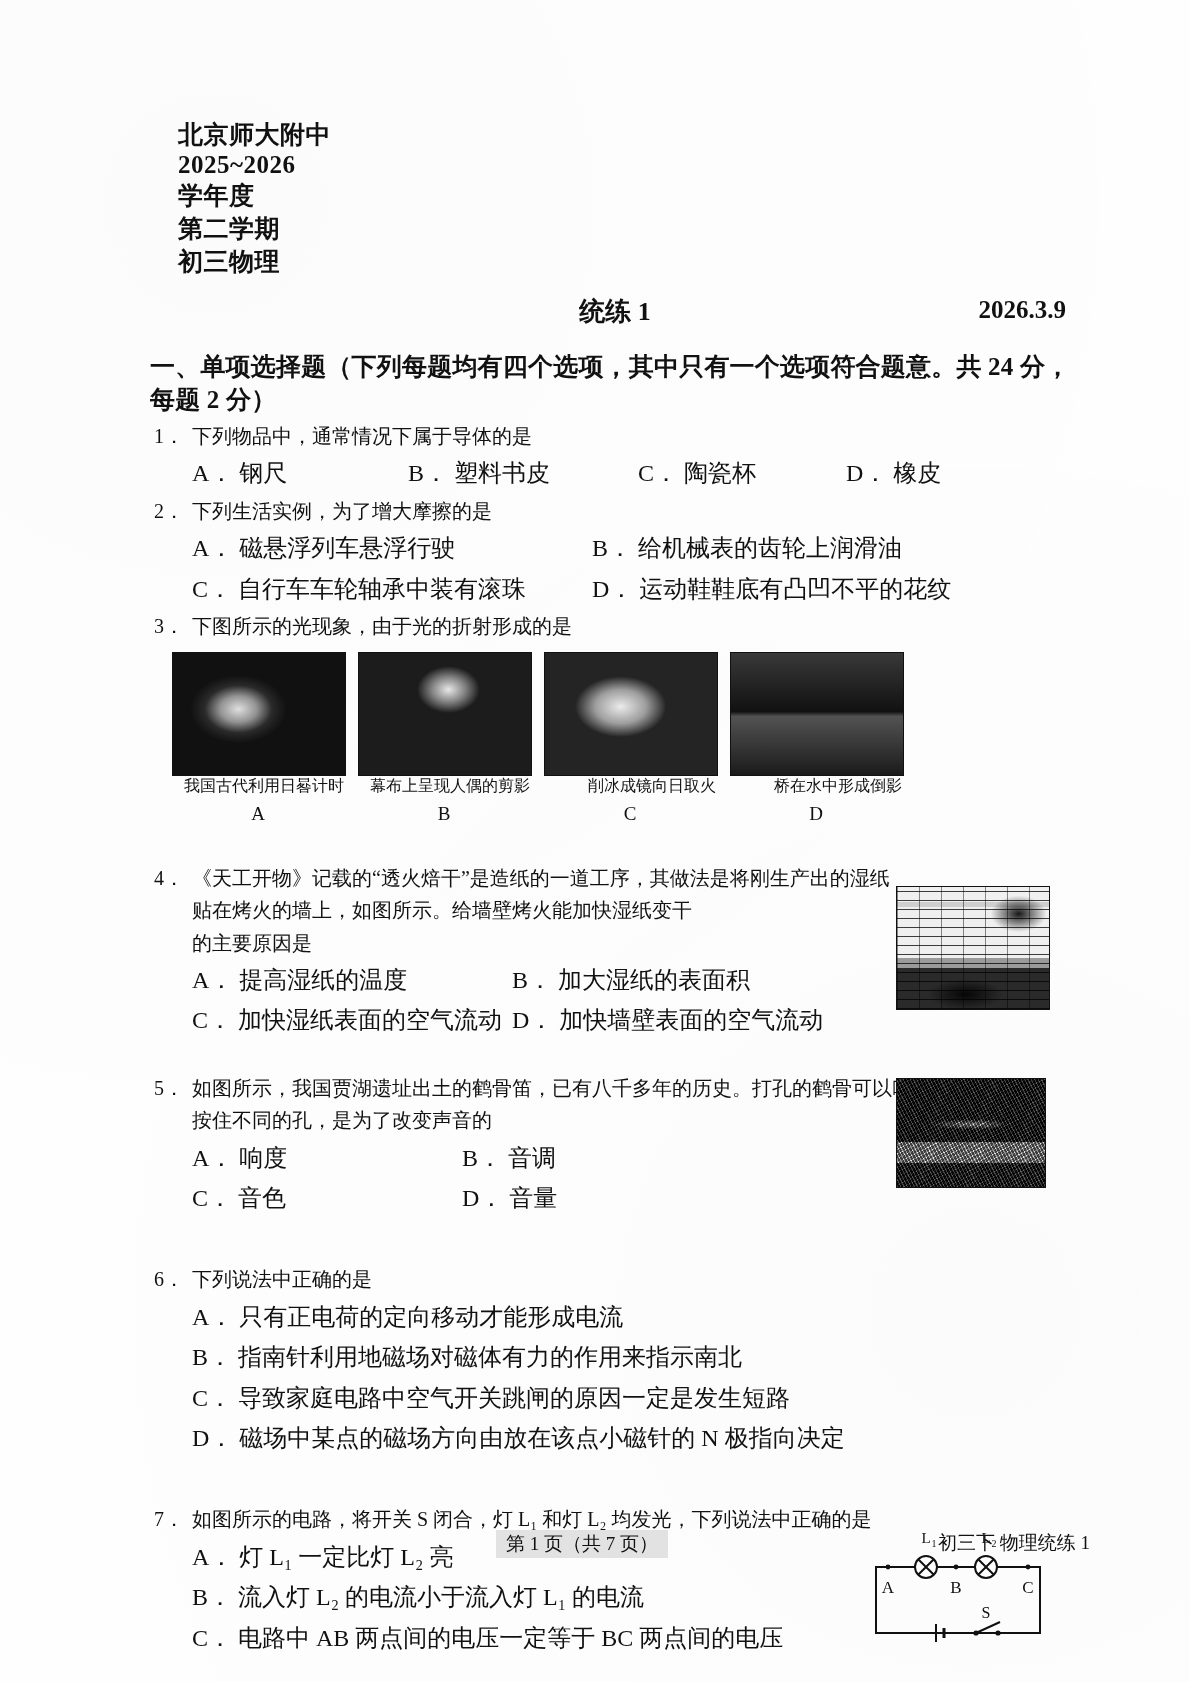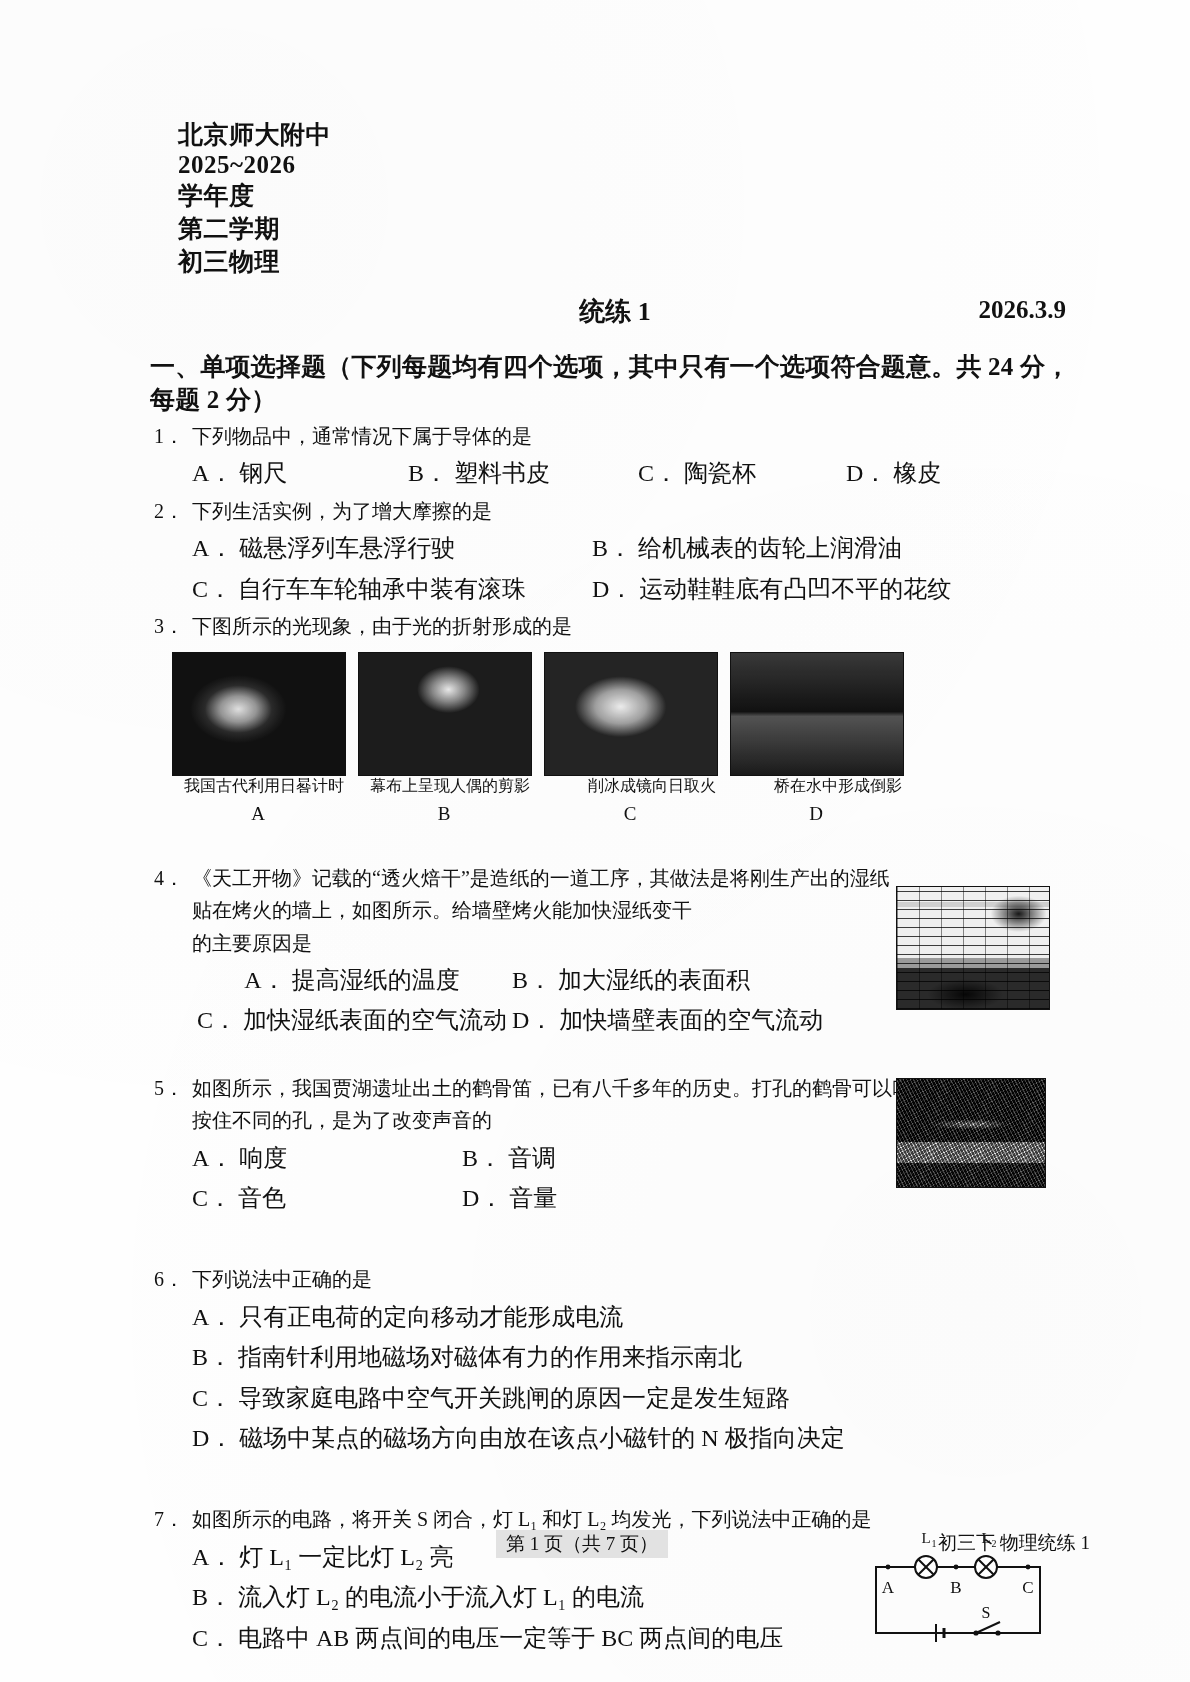--- a/index.html
+++ b/index.html
@@ -118,21 +118,21 @@
     margin-right: 6px;
   }
   
   .row4 .opt:nth-child(1) { width: 216px; }
   .row4 .opt:nth-child(2) { width: 230px; }
   .row4 .opt:nth-child(3) { width: 208px; }
   .row4 .opt:nth-child(4) { width: auto; }
   
   .row2 .opt:nth-child(1) { width: 400px; }
   .row2 .opt:nth-child(2) { width: auto; }
-  .row2w .opt:nth-child(1) { width: 320px; text-align: center; }
+  .row2w .opt:nth-child(1) { width: 320px; }
   .row2n .opt:nth-child(1) { width: 270px; }
   .spacer-md { height: 30px; }
   .spacer-lg { height: 44px; }
 
   
   .pic-row {
     display: flex;
     gap: 14px;
     margin: 10px 0 0 22px;
   }

